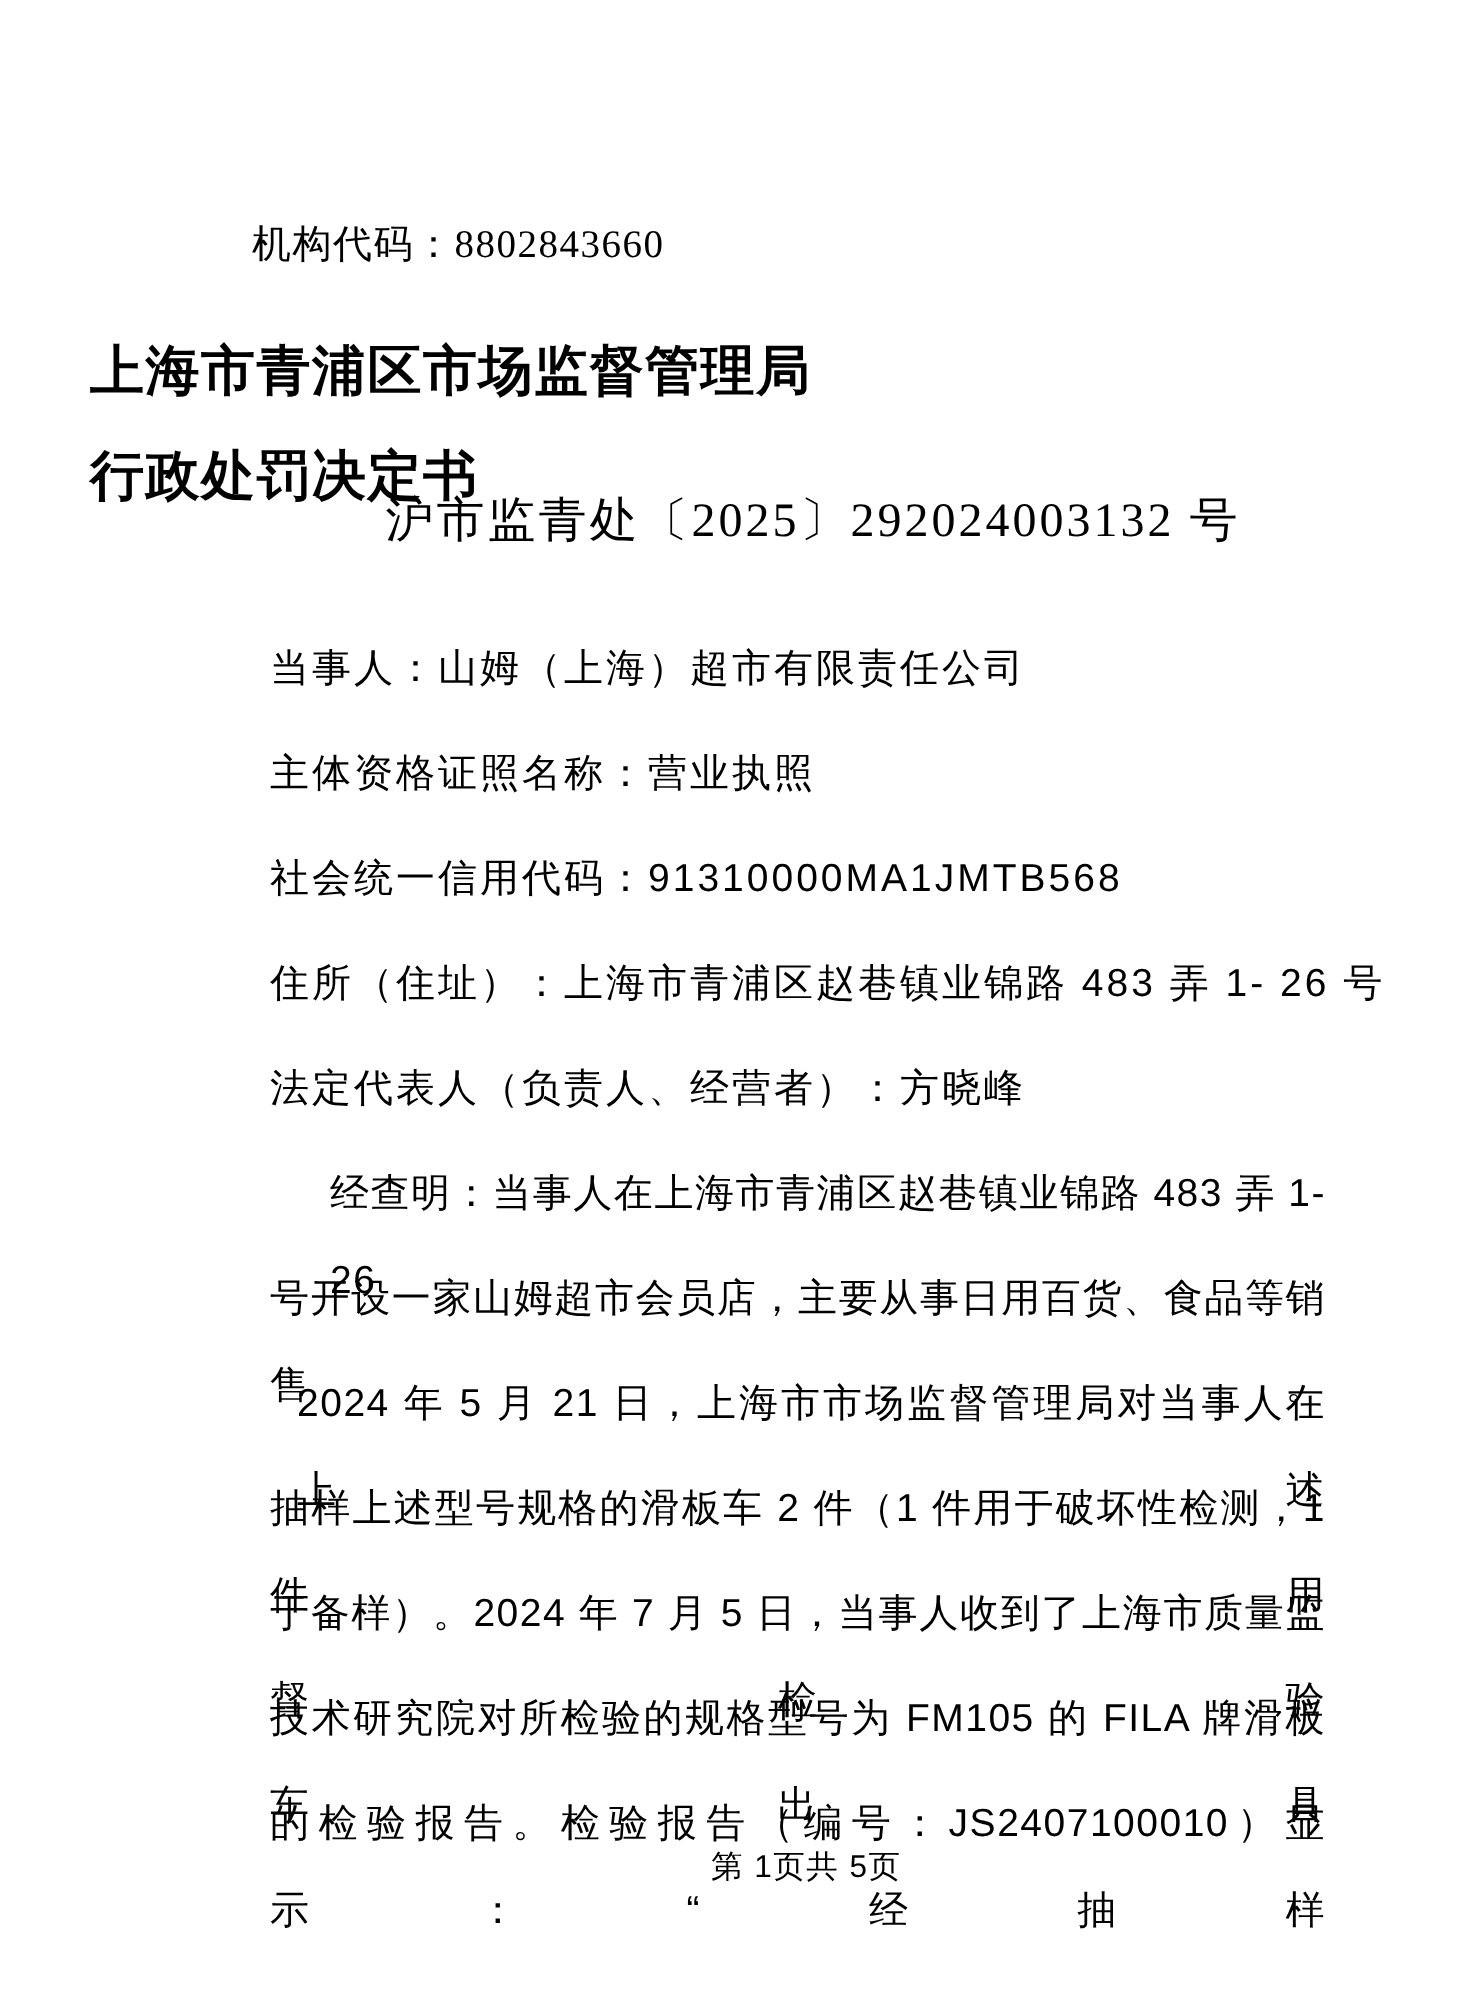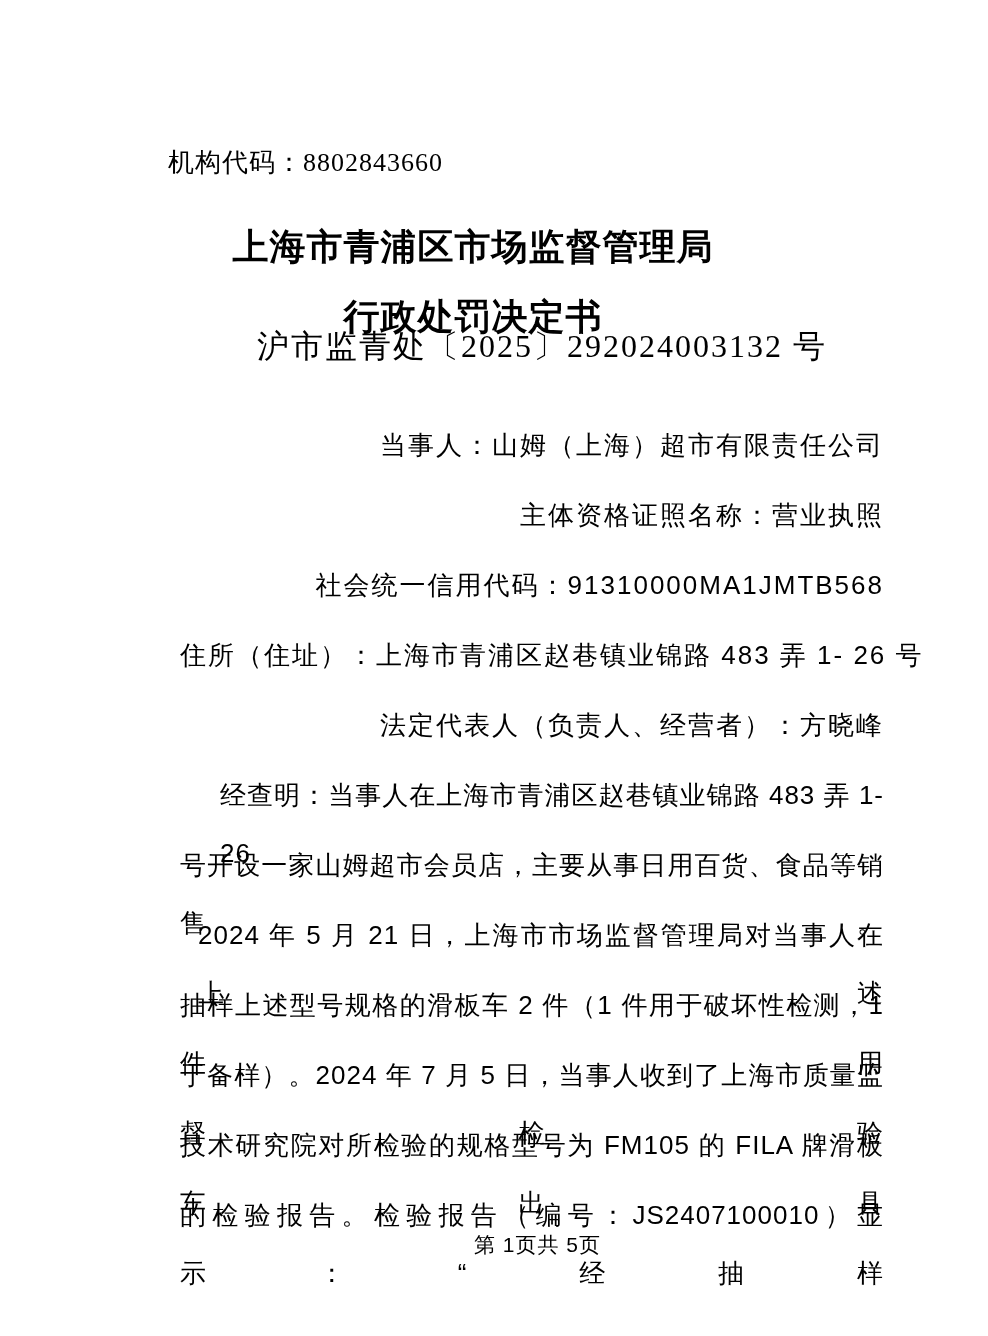--- a/index.html
+++ b/index.html
@@ -25,21 +25,20 @@
     font-size: 26px;
     line-height: 34px;
     letter-spacing: 1px;
     white-space: nowrap;
   }
   .title-block {
     position: absolute;
     left: 0;
     top: 158px;
     width: 850px;
-    text-align: center;
     font-family: "Liberation Serif", serif;
     font-weight: bold;
     font-size: 36px;
     line-height: 58px;
     letter-spacing: 1px;
   }
   .doc-number {
     position: absolute;
     left: 0;
     top: 278px;
@@ -56,21 +55,21 @@
     top: 356px;
     width: 728px;
   }
   .content .line {
     height: 58px;
     line-height: 58px;
     font-size: 26px;
     white-space: nowrap;
   }
   .content .info-line {
-    text-align: right;
+    text-align: left;
     letter-spacing: 2px;
   }
   .content .body-line {
     white-space: normal;
     text-align: justify;
     text-align-last: justify;
     letter-spacing: 1px;
   }
   .content .indent-cjk { padding-left: 40px; }
   .content .indent-num { padding-left: 18px; }

